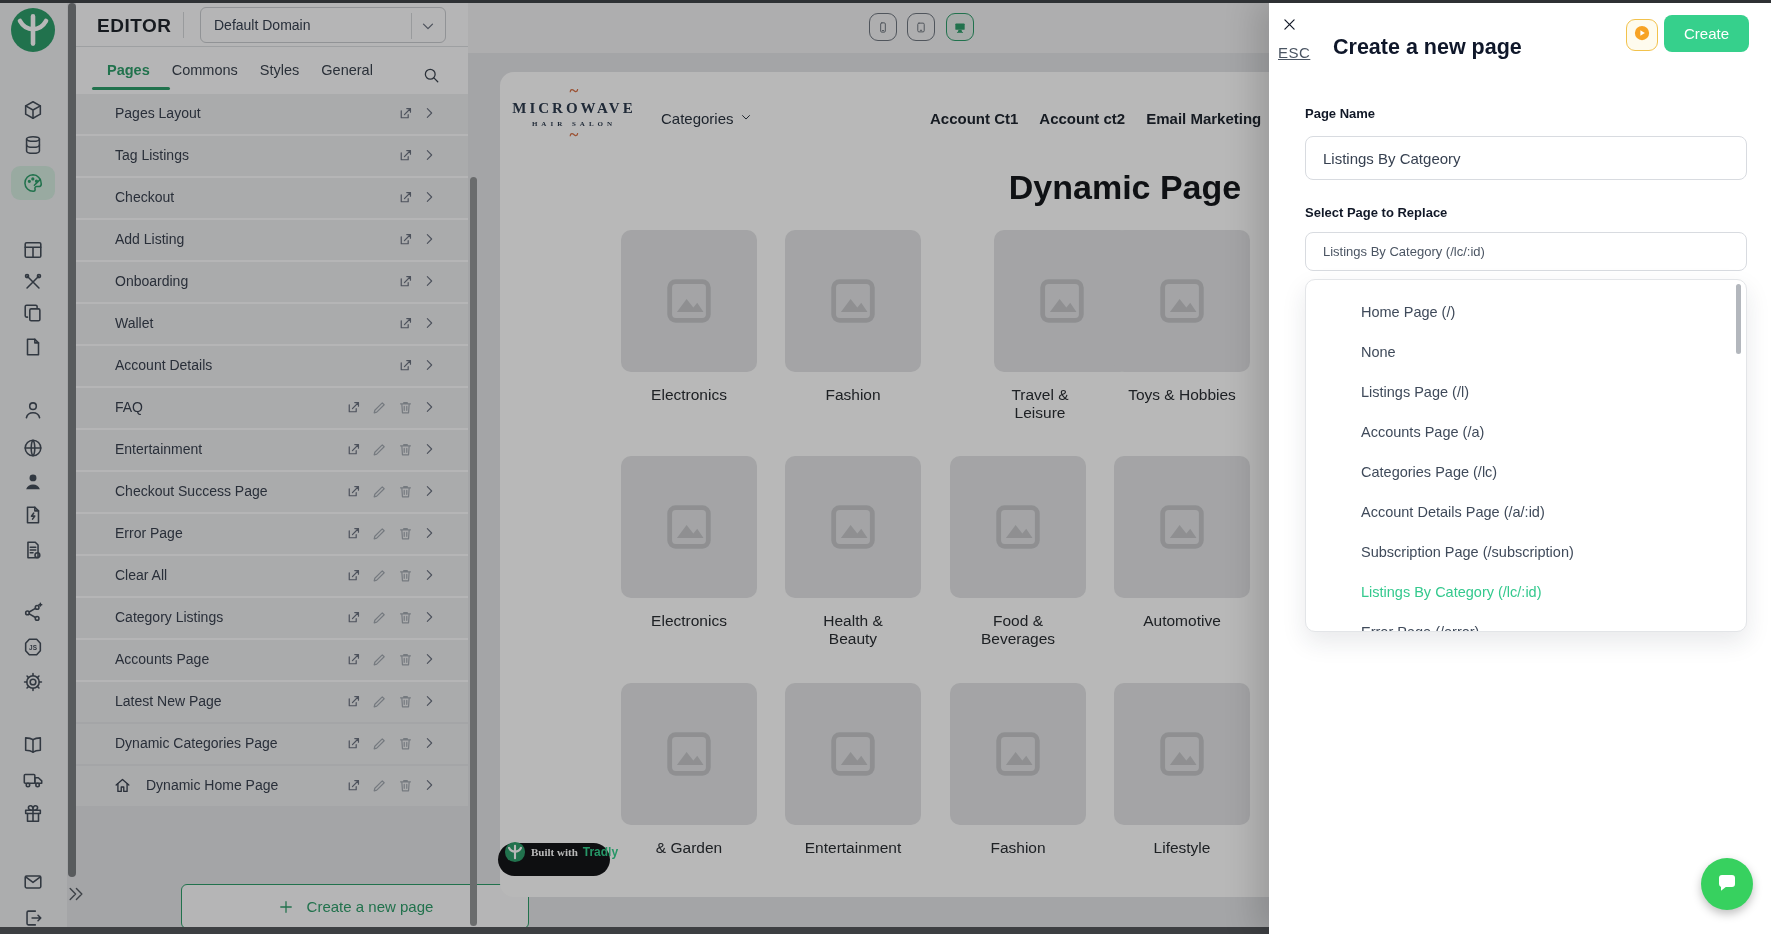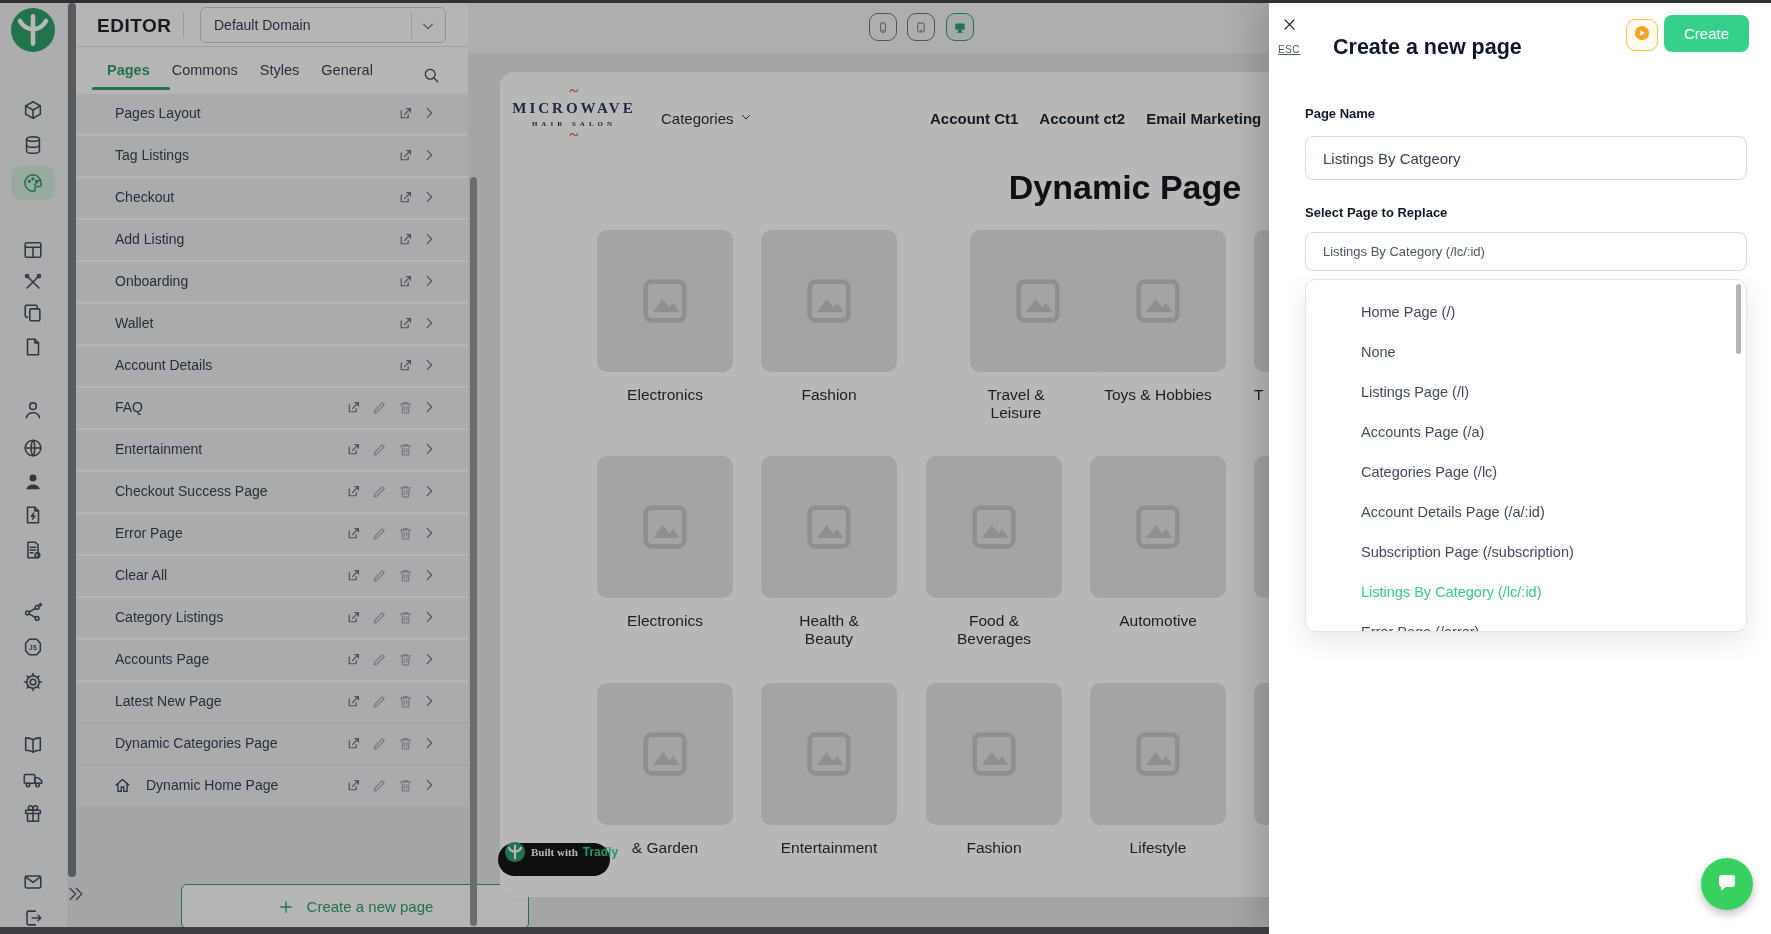--- a/index.html
+++ b/index.html
@@ -74,42 +74,42 @@
   .logo-squiggle{color:#d8734a;font-size:17px;font-weight:700;line-height:10px;font-family:"Liberation Serif",serif;}
   .logo-line1{font-family:"Liberation Serif",serif;font-weight:700;font-size:15px;letter-spacing:3px;color:#2d3b4e;margin-top:4px;}
   .logo-line2{font-family:"Liberation Serif",serif;font-weight:700;font-size:7px;letter-spacing:4px;color:#2d3b4e;margin-top:3px;margin-bottom:2px;}
   #site-nav-categories{position:absolute;left:661px;top:110px;display:flex;align-items:center;gap:5px;font-size:15px;color:#2b3440;cursor:pointer;}
   #site-nav-categories svg{width:14px;height:14px;color:#2b3440;}
   #site-nav-right{position:absolute;left:930px;top:110px;display:flex;gap:21px;}
   .site-nav-item{font-size:15px;color:#1f2630;font-weight:600;cursor:pointer;}
 
   #site-heading{position:absolute;left:960px;top:168px;width:330px;text-align:center;font-size:34px;font-weight:700;color:#15181c;}
 
-  .cat-cell{position:absolute;width:136px;}
+  .cat-cell{position:absolute;width:136px;margin-left:24px;}
   .cat-card{width:136px;height:142px;background:#e3e4e6;border-radius:10px;display:flex;align-items:center;justify-content:center;}
   .cat-card svg{width:58px;height:58px;color:#c6c7ca;}
   .cat-label{margin-top:14px;text-align:center;font-size:15.5px;line-height:18px;color:#2a2e33;white-space:pre-line;}
   .cat-cell.clipped .cat-label{text-align:left;}
 
   #built-badge{position:absolute;left:498px;top:843px;width:112px;height:33px;background:#141518;border-radius:17px;
     display:flex;align-items:center;gap:5px;padding:0 9px 16px 6px;}
   #built-badge .badge-logo{width:22px;height:22px;flex:0 0 22px;}
   #built-badge .badge-text{font-family:"Liberation Serif",serif;font-weight:700;font-size:11px;color:#ffffff;white-space:nowrap;}
   #built-badge .badge-brand{font-size:12px;color:#35d08e;font-family:"Liberation Sans",sans-serif;}
 
   
   #dim-overlay{position:absolute;left:0;top:0;width:1269px;height:934px;background:rgba(0,0,0,0.28);z-index:40;}
   #bottom-bar{position:absolute;left:0;top:927px;width:1269px;height:7px;background:#55585c;z-index:30;}
   #top-bar{position:absolute;left:0;top:0;width:1771px;height:3px;background:#2e3134;z-index:60;}
 
   
   #modal{position:absolute;left:1269px;top:0;width:502px;height:934px;background:#ffffff;z-index:50;box-shadow:-14px 0 30px rgba(0,0,0,.15);}
   #modal-close{position:absolute;left:12px;top:16px;width:17px;height:17px;color:#111827;cursor:pointer;}
   #modal-close svg{width:17px;height:17px;}
-  #modal-esc{position:absolute;left:9px;top:44px;font-size:10px;letter-spacing:.5px;color:#4b5563;text-decoration:underline;}
+  #modal-esc{position:absolute;left:9px;top:44px;font-size:15px;letter-spacing:.5px;color:#4b5563;text-decoration:underline;}
   #modal-title{position:absolute;left:64px;top:21px;font-size:21.5px;font-weight:700;color:#0f172a;}
   #video-btn{position:absolute;left:357px;top:19px;width:32px;height:32px;border:1.5px solid #f2c24c;border-radius:9px;
     background:#fefbee;display:flex;align-items:center;justify-content:center;cursor:pointer;}
   #video-btn svg{width:18px;height:18px;color:#f7a325;}
   #modal-create-btn{position:absolute;left:395px;top:15px;width:85px;height:37px;background:#36d08c;border:none;border-radius:8px;
     color:#ffffff;font-size:15px;cursor:pointer;}
   .field-label{position:absolute;left:36px;font-size:13px;font-weight:700;color:#111827;}
   .text-input{position:absolute;left:36px;width:442px;border:1px solid #d8dbe0;border-radius:8px;background:#fff;
     color:#374151;padding:0 17px;outline:none;}
   #page-name-input{top:136px;height:44px;font-size:15px;}

